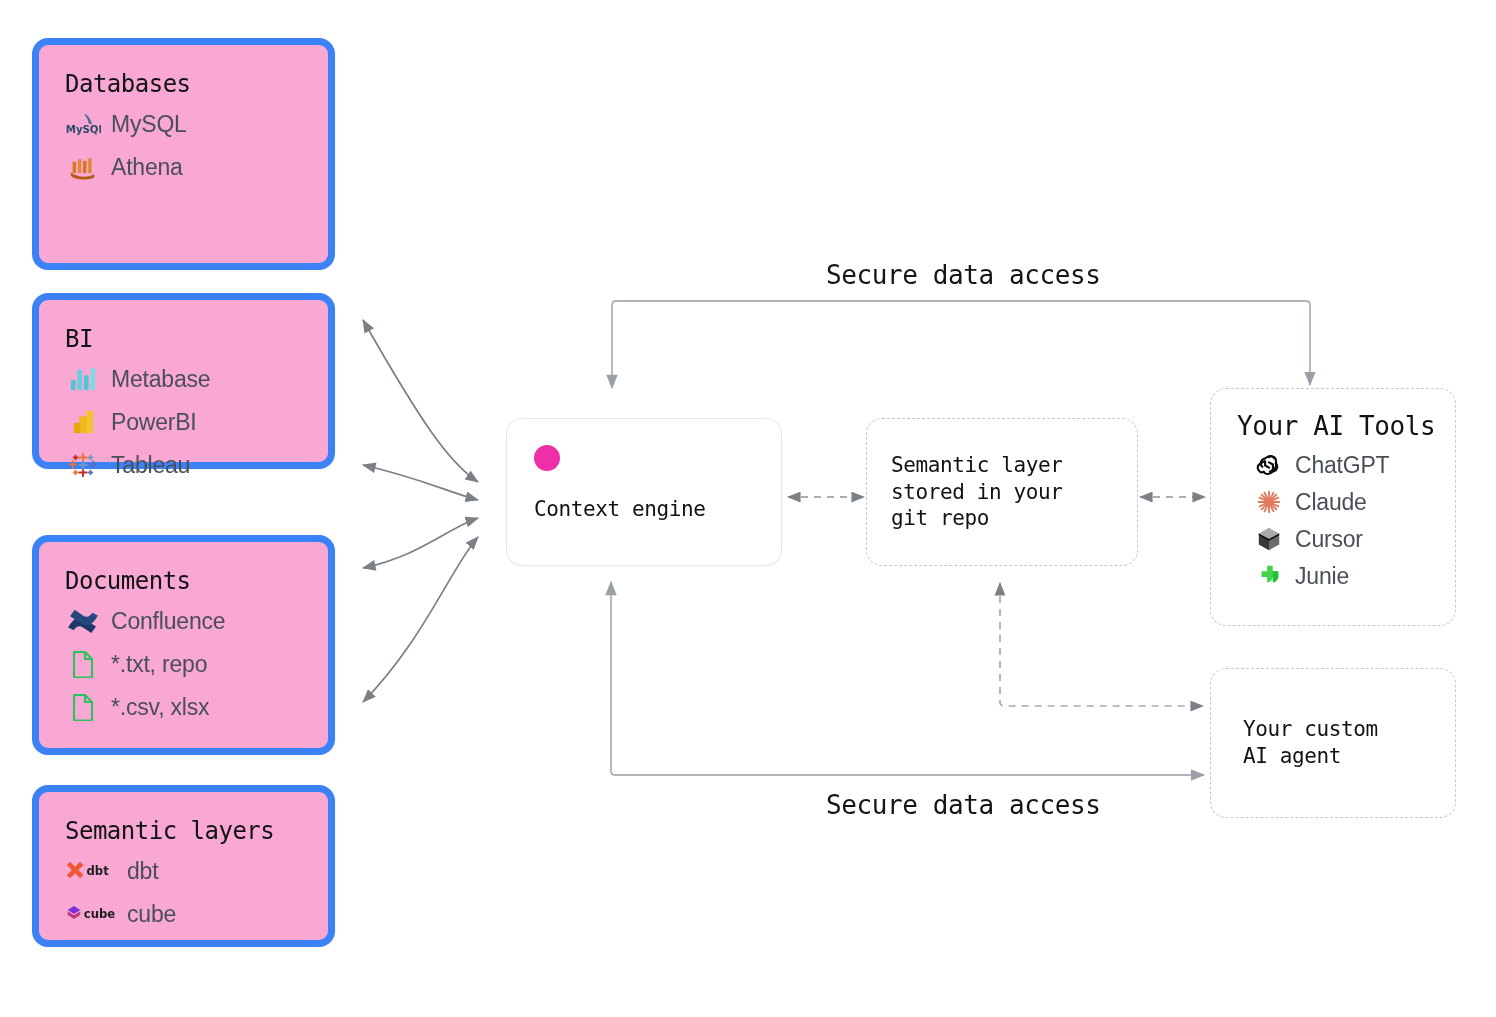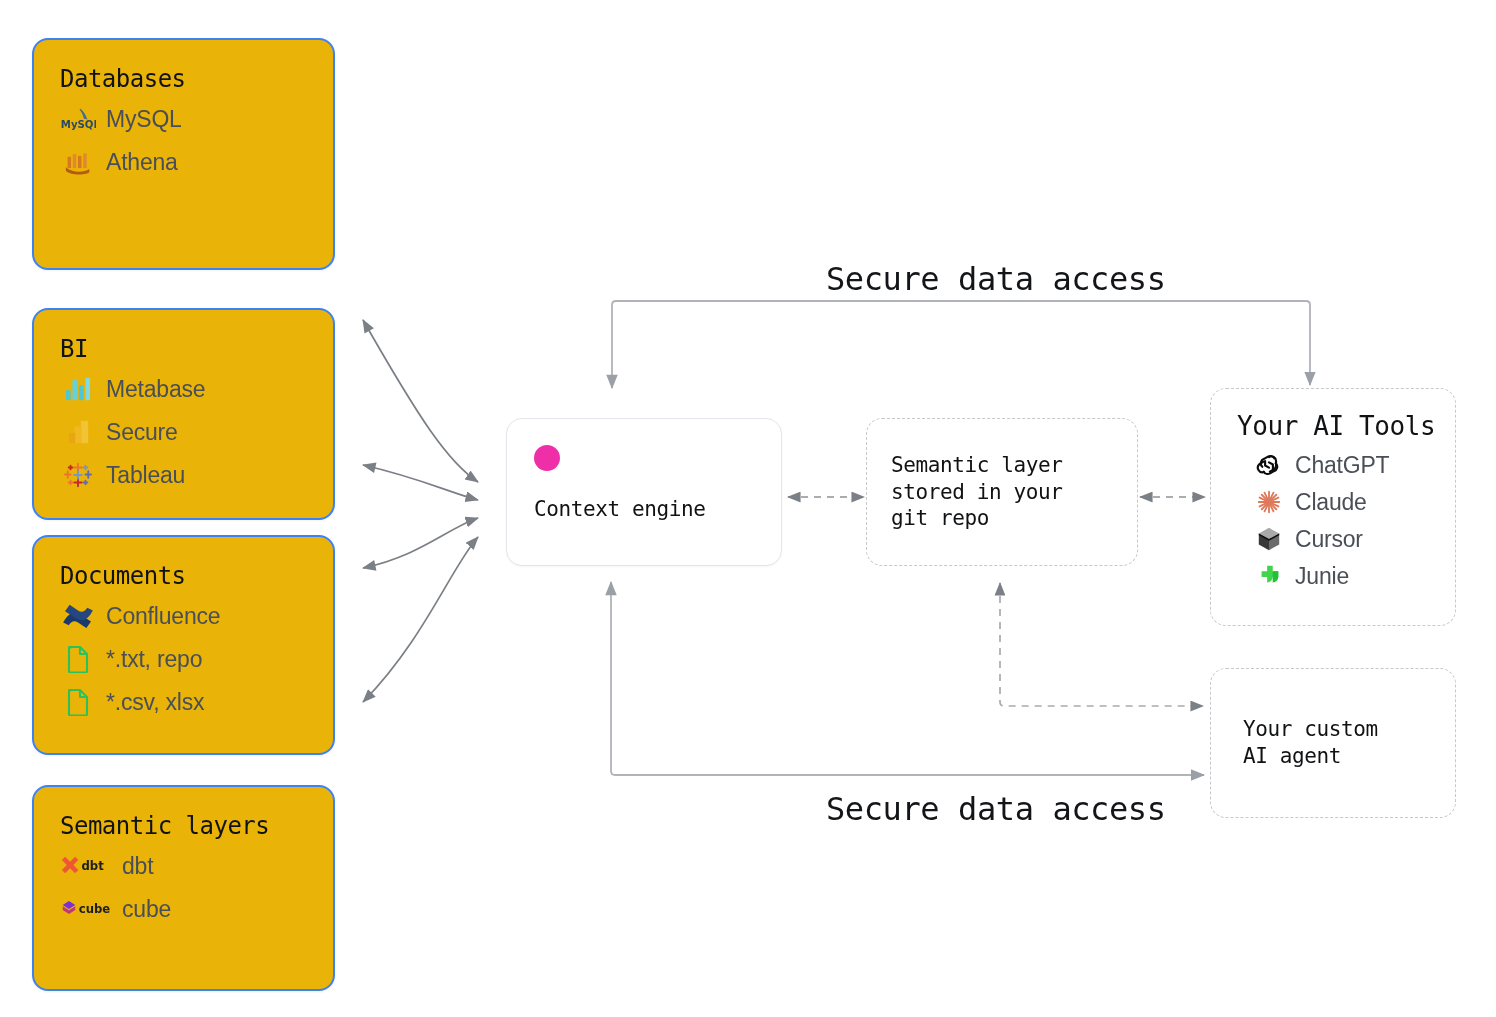--- a/index.html
+++ b/index.html
@@ -8,22 +8,22 @@
     background:#ffffff;
     font-family:"Liberation Sans", sans-serif;
     overflow:hidden;
     position:relative;
   }
   #stage{position:absolute;left:0;top:0;width:1496px;height:1017px;}
 
   
   .card{
     position:absolute;
-    background:#eab308;
-    border:2px solid #3b82f6;
+    background:#f9a8d4;
+    border:7px solid #3b82f6;
     border-radius:16px;
     box-shadow:0 1px 3px rgba(16,24,40,.05);
     box-sizing:border-box;
   }
   .card-title{
     font-family:"DejaVu Sans Mono","Liberation Mono",monospace;
     font-size:24px;
     color:#111214;
     letter-spacing:-0.5px;
     margin:26px 0 10px 26px;
@@ -77,21 +77,21 @@
     font-family:"DejaVu Sans Mono","Liberation Mono",monospace;
     font-size:26px;
     color:#111214;
     letter-spacing:-0.4px;
     white-space:nowrap;
   }
 
   .edge-label{
     position:absolute;
     font-family:"DejaVu Sans Mono","Liberation Mono",monospace;
-    font-size:32px;
+    font-size:26px;
     color:#141518;
     letter-spacing:-0.4px;
     white-space:nowrap;
   }
 
   svg.wires{position:absolute;left:0;top:0;width:1496px;height:1017px;pointer-events:none;}
 </style>
 </head>
 <body>
 
@@ -152,21 +152,21 @@
           <path d="M10 6 h4 v16 h-4 z" fill="#e08a2e"></path>
           <path d="M16 8 h4 v14 h-4 z" fill="#d9771f"></path>
           <path d="M22 5 h4 v17 h-4 z" fill="#e08a2e"></path>
           <path d="M2 21 C8 27 22 28 29 23 L29 27 C21 31 7 30 2 25 Z" fill="#b35c11"></path>
         </svg>
       </span>
       <span class="lbl">Athena</span>
     </div>
   </div>
 
-  <div class="card" style="left:32px;top:308px;width:303px;height:212px;">
+  <div class="card" style="left:32px;top:293px;width:303px;height:176px;">
     <div class="card-title">BI</div>
 
     <div class="item">
       <span class="ico">
         <svg width="28" height="26" viewBox="0 0 30 28">
           <rect x="2" y="15" width="5" height="11" rx="1.6" fill="#4cc7d4"></rect>
           <rect x="9" y="4" width="5" height="22" rx="1.6" fill="#64d2dc"></rect>
           <rect x="16" y="10" width="5" height="16" rx="1.6" fill="#4cc7d4"></rect>
           <rect x="23" y="2" width="5" height="24" rx="1.6" fill="#7fdbe3"></rect>
         </svg>
@@ -175,21 +175,21 @@
     </div>
 
     <div class="item">
       <span class="ico">
         <svg width="26" height="26" viewBox="0 0 28 28">
           <path d="M17 2 h8 v24 h-8 z" fill="#f2c335"></path>
           <path d="M10 8 h8 v18 h-8 z" fill="#efb91f"></path>
           <path d="M4 15 h7 v11 h-7 z" fill="#e8a612"></path>
         </svg>
       </span>
-      <span class="lbl">Secure</span>
+      <span class="lbl">PowerBI</span>
     </div>
 
     <div class="item">
       <span class="ico">
         <svg width="28" height="28" viewBox="0 0 30 30">
           <g stroke-width="2" stroke-linecap="round">
             <path d="M15 3 v8 M11 7 h8" stroke="#e8762c"></path>
             <path d="M15 19 v8 M11 23 h8" stroke="#c62828"></path>
             <path d="M4 11 v7 M1 14.5 h6" stroke="#e8762c"></path>
             <path d="M26 11 v7 M23 14.5 h6" stroke="#5b6bbf"></path>
@@ -232,21 +232,21 @@
       <span class="ico">
         <svg width="24" height="28" viewBox="0 0 24 28">
           <path d="M3 2 h11 l7 7 v17 a1.5 1.5 0 0 1 -1.5 1.5 h-15 a1.5 1.5 0 0 1 -1.5 -1.5 v-22 a1.5 1.5 0 0 1 1.5 -1.5 z" fill="none" stroke="#2bc25b" stroke-width="2.1" stroke-linejoin="round"></path>
           <path d="M14 2 v7 h7" fill="none" stroke="#2bc25b" stroke-width="2.1" stroke-linejoin="round"></path>
         </svg>
       </span>
       <span class="lbl">*.csv, xlsx</span>
     </div>
   </div>
 
-  <div class="card" style="left:32px;top:785px;width:303px;height:206px;">
+  <div class="card" style="left:32px;top:785px;width:303px;height:162px;">
     <div class="card-title">Semantic layers</div>
 
     <div class="item">
       <span class="ico" style="flex:0 0 52px;width:52px;">
         <svg width="52" height="22" viewBox="0 0 58 24">
           <path d="M3 4 L9 10 L15 4 L19 8 L13 14 L19 20 L15 24 L9 18 L3 24 L-1 20 L5 14 L-1 8 Z" transform="translate(3,-2) scale(0.92)" fill="#ef5734"></path>
           <text x="24" y="17" font-family="DejaVu Sans, sans-serif" font-size="13" font-weight="bold" fill="#1d1f21">dbt</text>
         </svg>
       </span>
       <span class="lbl">dbt</span>

